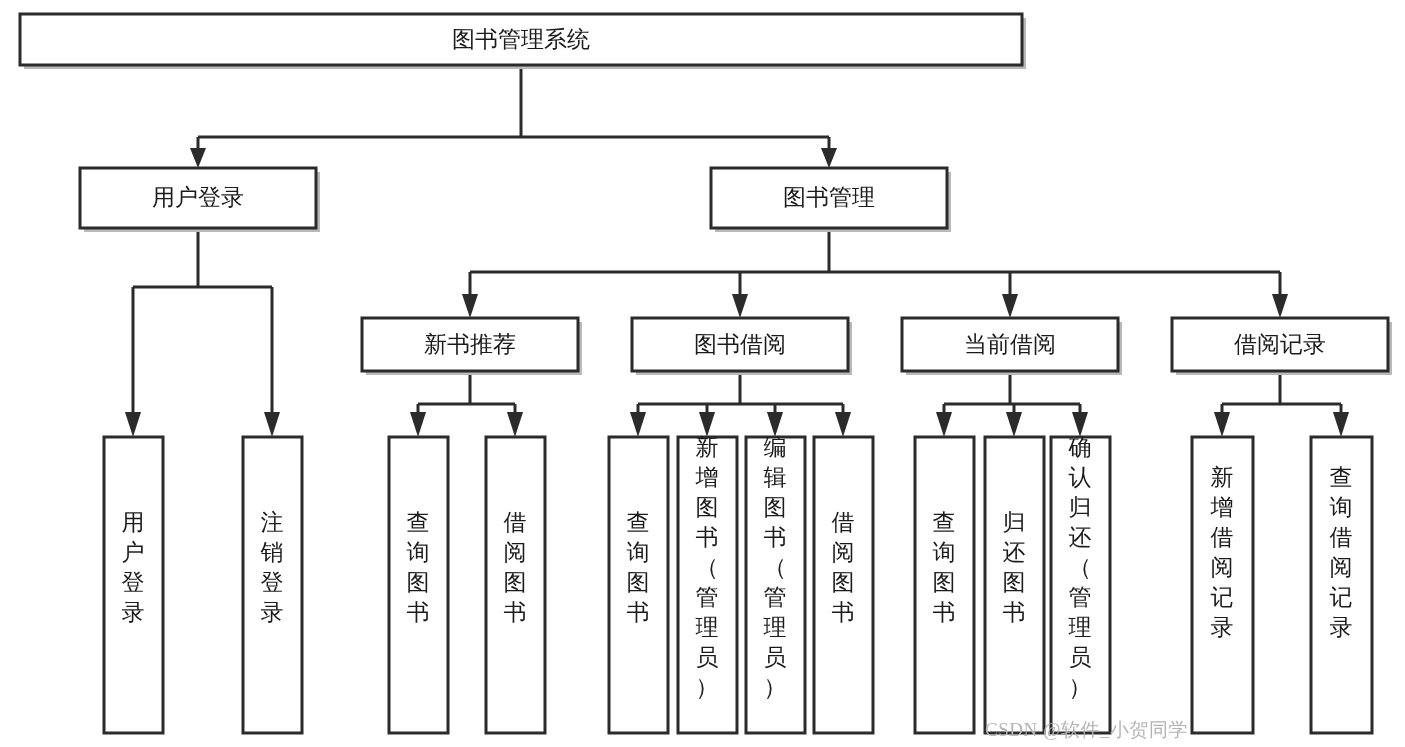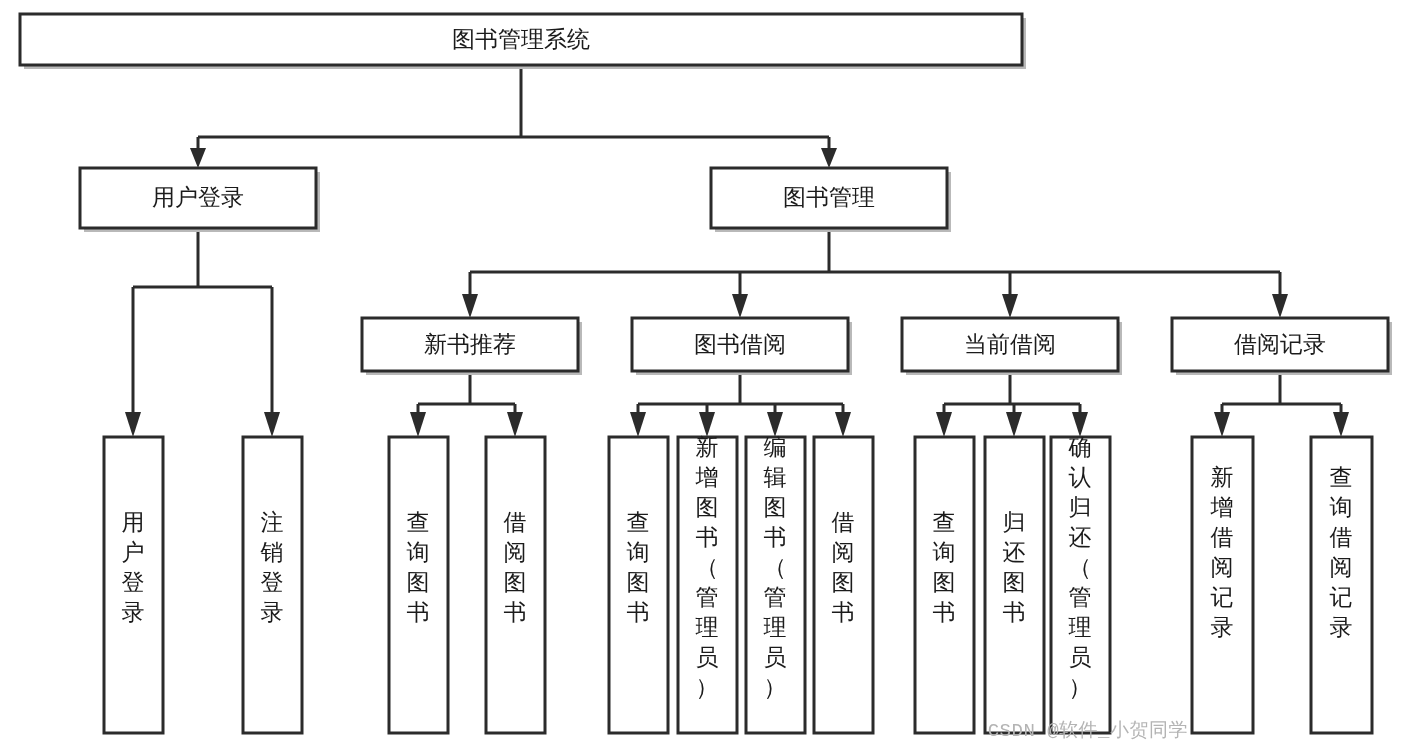--- a/index.html
+++ b/index.html
@@ -53,21 +53,21 @@
   .node-label-v {
     font-family: "Liberation Sans", "DejaVu Sans", sans-serif;
     font-size: 23px;
     fill: #1b1b1b;
     text-anchor: middle;
   }
   .watermark {
     position: absolute;
     right: 8px;
     bottom: 4px;
-    font-family: Liberation Mono, monospace;
+    font-family: Liberation Serif, serif;
     font-size: 19px;
     color: #b4b4b4;
     letter-spacing: 0.5px;
     user-select: none;
     pointer-events: none;
     white-space: nowrap;
     margin-left: 24px;
   }
 </style>
 </head>

